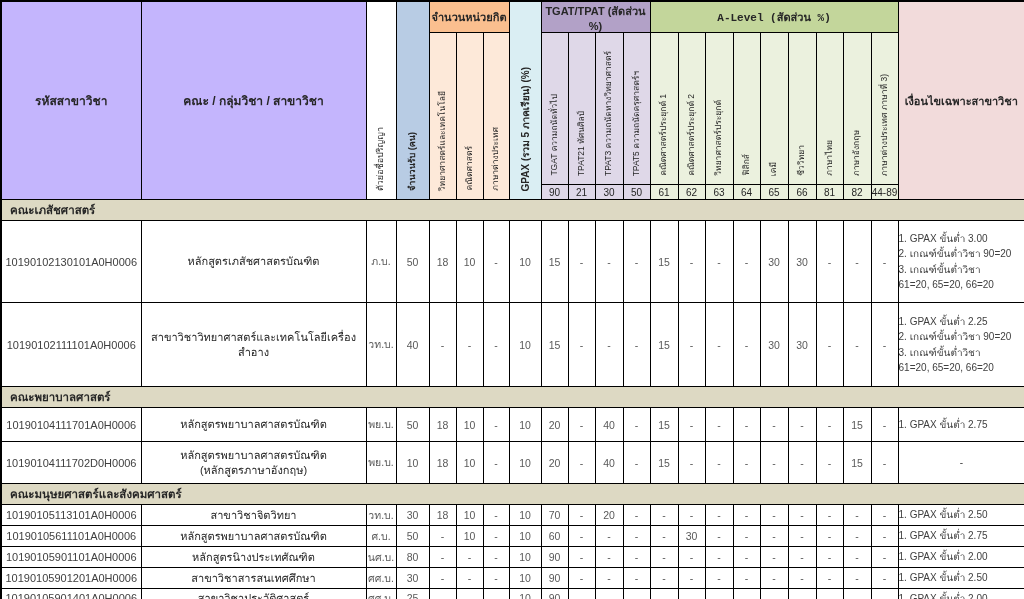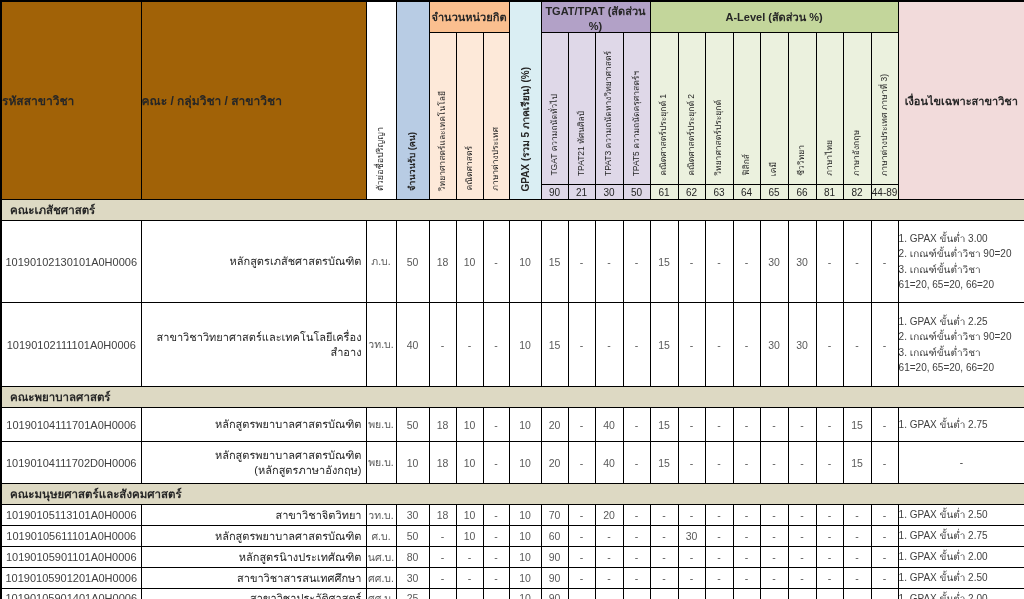--- a/index.html
+++ b/index.html
@@ -5,47 +5,47 @@
   html,body{margin:0;padding:0;background:#fff;}
   body{font-family:"Liberation Sans","DejaVu Sans",sans-serif;color:#262626;}
   table{border-collapse:collapse;table-layout:fixed;width:1024px;height:599px;border:2px solid #000;}
   th,td{border:1px solid #000;padding:0;overflow:hidden;vertical-align:middle;}
 
   
   tr.h1{height:30px;}
   tr.h2{height:152px;}
   tr.h3{height:15px;}
   .gh{font-weight:bold;font-size:11px;text-align:center;}
-  .th-code,.th-name{font-weight:bold;font-size:12px;text-align:left;background:#a16207;}
+  .th-code,.th-name{font-weight:bold;font-size:12px;text-align:center;background:#c4b5fd;}
   .th-cond{font-weight:bold;font-size:11px;text-align:center;background:var(--c-conditions,#F2DBDB);}
   .th-vert{vertical-align:bottom;text-align:center;}
   .vtext{display:inline-block;writing-mode:vertical-rl;transform:rotate(180deg);
          white-space:nowrap;font-size:8.5px;font-weight:normal;line-height:1.1;
          margin-bottom:4px;max-height:146px;}
   .vlg{font-size:10px;}
   .vmd{font-size:9px;}
   .b{font-weight:bold;}
   .num{font-size:10px;font-weight:normal;text-align:center;}
 
   
   .bg-white{background:#fff;}
   .bg-intake{background:var(--c-intake,#B8CCE4);}
   .bg-credits{background:var(--c-credits_header,#FABF8F);}
   .bg-creditcell{background:var(--c-credits_cell,#FDE9D9);}
   .bg-gpax{background:var(--c-gpax,#DAEEF3);}
   .bg-tgat{background:var(--c-tgat_header,#B2A1C7);}
   .bg-tgatcell{background:var(--c-tgat_cell,#DFD8E8);}
-  .bg-alevel{background:var(--c-alevel_header,#C3D69B);}
+  .bg-alevel{background:var(--c-alevel_header,#C3D69B);font-family:Liberation Mono, monospace;}
   .bg-alevelcell{background:var(--c-alevel_cell,#EBF1DE);}
 
   
   td.section{background:var(--c-section,#DDD9C3);font-weight:bold;font-size:11.5px;
              text-align:left;padding:1px 8px;}
   td.code{font-size:11px;text-align:center;color:#404040;}
-  td.pname{font-size:11px;text-align:right;padding:1px 4px;white-space:pre-line;line-height:1.3;}
+  td.pname{font-size:11px;text-align:center;padding:1px 4px;white-space:pre-line;line-height:1.3;}
   td.val{font-size:10.5px;text-align:center;color:#595959;}
   td.cond{font-size:10px;text-align:left;padding:1px 0;white-space:pre-line;line-height:1.55;color:#404040;}
   td.cond.dash{text-align:center;}
 </style>
 </head>
 <body>
 
 <table>
   <colgroup>
     <col style="width:140px">

